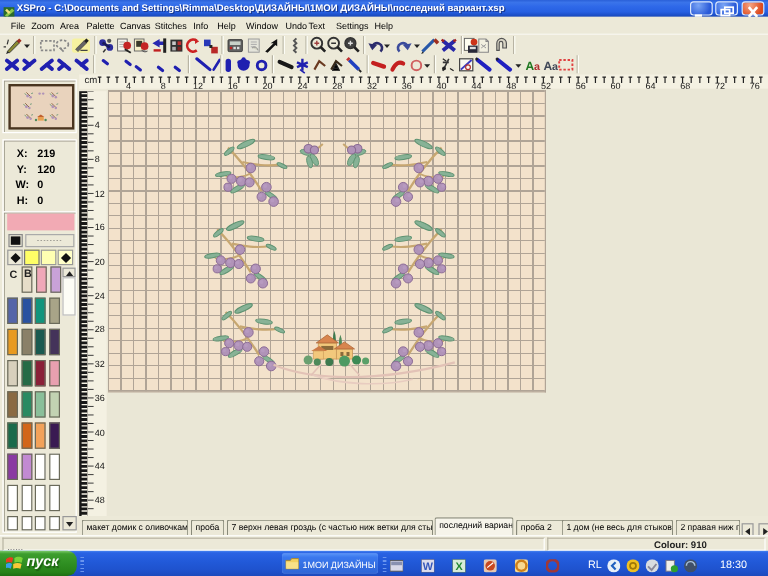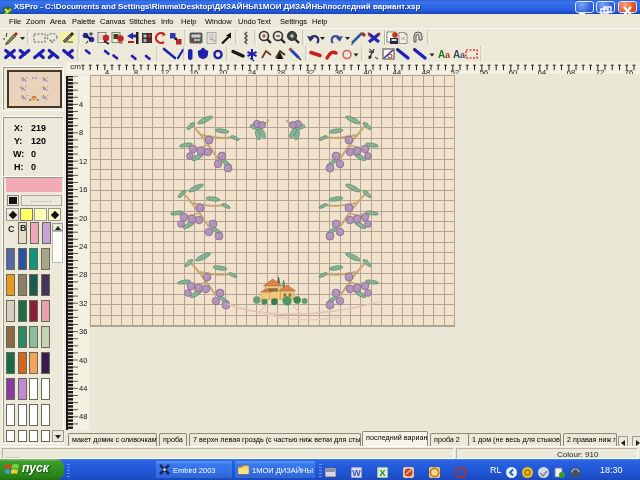--- a/index.html
+++ b/index.html
@@ -76,21 +76,21 @@
 .tab.active { background:#f6f4ea; top:0px; height:15px; font-weight:normal; z-index:2; }
 
 
 #paldrop { left:49px; top:253px; width:12px; height:12px; background:#ece9d8; border:1px solid #999; }
 #paldrop div { position:absolute; left:2px; top:4px; width:0; height:0; border-left:3px solid transparent; border-right:3px solid transparent; border-top:4px solid #222; }
 
 
 #statusbar { left:0; top:446px; width:640px; height:13px; background:#ece9d8; border-top:1px solid #fff; font-size:8px; color:#222; }
 #statusbar .pane1 { position:absolute; left:2px; top:1px; width:452px; height:11px; border:1px solid #b8b4a2; border-right-color:#fff; border-bottom-color:#fff; }
 #statusbar .pane2 { position:absolute; left:456px; top:1px; width:182px; height:11px; border:1px solid #b8b4a2; border-right-color:#fff; border-bottom-color:#fff; }
-#statusbar .ctext { position:absolute; left:100px; top:1px; }
+#statusbar .ctext { position:absolute; left:88px; top:1px;font-weight:bold; }
 
 
 #taskbar { left:0; top:459px; width:640px; height:21px; background:linear-gradient(180deg,#4585f2 0%,#2a63e4 8%,#2159d8 45%,#1e51cc 80%,#1c49bc 100%); }
 #startbtn {
   left:0; top:459px; width:64px; height:21px; color:#fff; font-weight:bold; font-style:italic; font-size:12px;
   background:linear-gradient(180deg,#7cc96a 0%,#3d9e2e 12%,#2f8f22 50%,#278218 85%,#1e6e12 100%);
   border-radius:0 8px 8px 0; text-shadow:1px 1px 1px #1a5a10;
 }
 .taskbtn { top:2px; height:17px; border-radius:2px; background:linear-gradient(180deg,#5a95f8 0%,#3a78ee 20%,#3068da 90%,#2a5ecc 100%); color:#fff; font-size:7.5px; box-shadow:inset 0 0 1px #79a5f5; }
 .taskbtn span { position:absolute; left:18px; top:5px; white-space:nowrap; }
@@ -808,27 +808,20 @@
   <div class="pane1">
       <span style="position:absolute;left:3px;top:2px;color:#777;">......</span>
     </div>
   <div class="pane2">
       <span class="ctext">Colour: 910</span>
     </div>
 </div>
 
 <div class="abs" id="taskbar">
     <div class="abs" style="left:67px;top:3px;width:3px;height:15px;background:repeating-linear-gradient(0deg,#6a95ee 0 1px,transparent 1px 3px);"></div>
-    <div class="abs taskbtn" style="left:156px;width:76px;">
-      <span style="left:17px;">Embird 2003</span>
-      <div class="abs" style="left:3px;top:3px;width:11px;height:11px;"><svg width="11" height="11">
-          <path d="M1,1 L10,10 M10,1 L1,10" stroke="#182858" stroke-width="2.6"></path>
-          <circle cx="5.5" cy="5.5" r="1.5" fill="#c8d0e8"></circle>
-        </svg></div>
-    </div>
     <div class="abs taskbtn" style="left:235px;width:80px;">
       <span style="left:17px;">1МОИ ДИЗАЙНЫ</span>
       <div class="abs" style="left:3px;top:3px;width:11px;height:11px;"><svg width="11" height="11">
           <path d="M0,3 l4,0 1,-1.5 6,0 0,8.5 -11,0 z" fill="#f2d060" stroke="#a88830" stroke-width="0.8"></path>
           <rect x="0.5" y="4.5" width="10" height="5.5" fill="#f8e088"></rect>
         </svg></div>
     </div>
     <div class="abs" style="left:319px;top:3px;width:3px;height:15px;background:repeating-linear-gradient(0deg,#6a95ee 0 1px,transparent 1px 3px);"></div>
     <div class="abs" style="left:325px;top:5px;width:11px;height:11px;"><svg width="11" height="11">
         <rect x="0" y="1" width="11" height="9" fill="#d8d8e8" stroke="#555" stroke-width="0.8"></rect>

